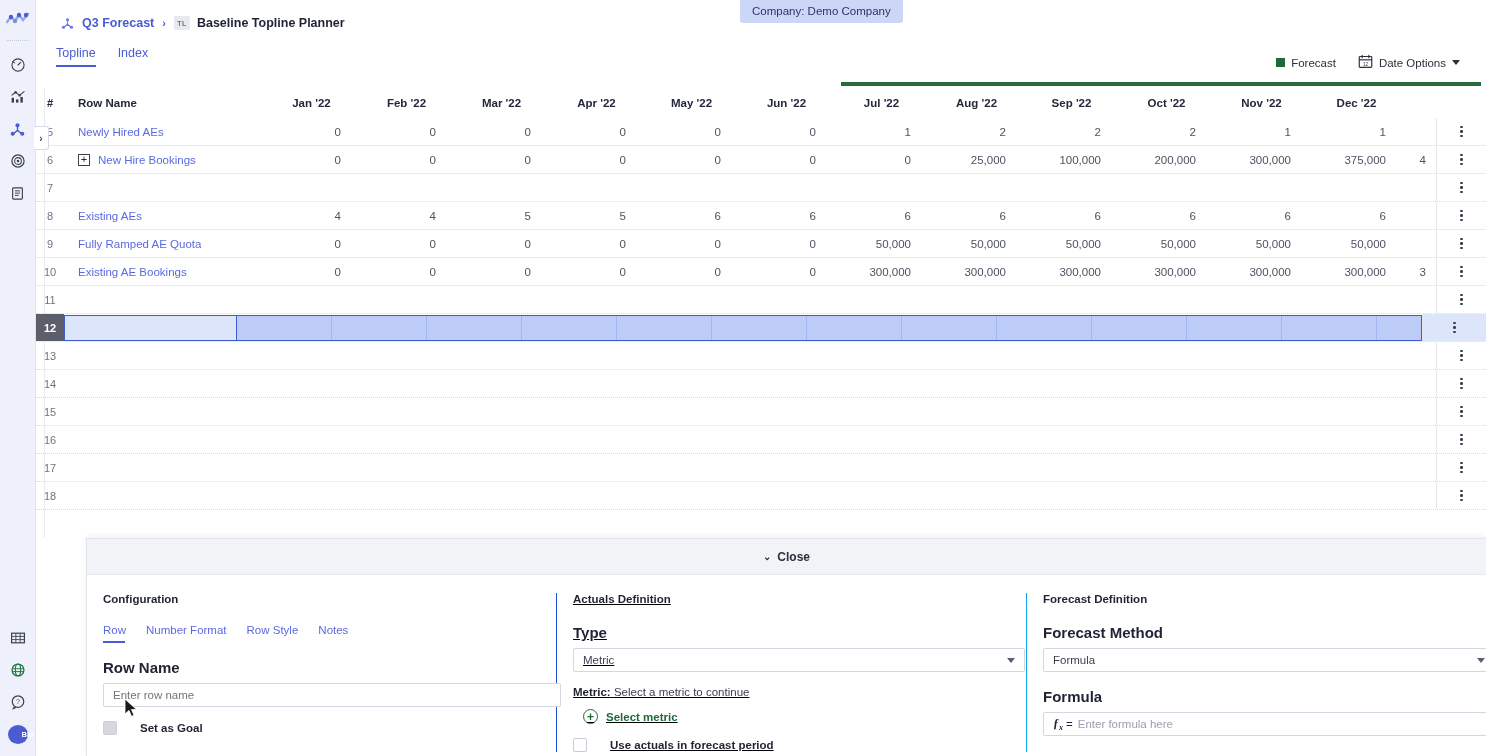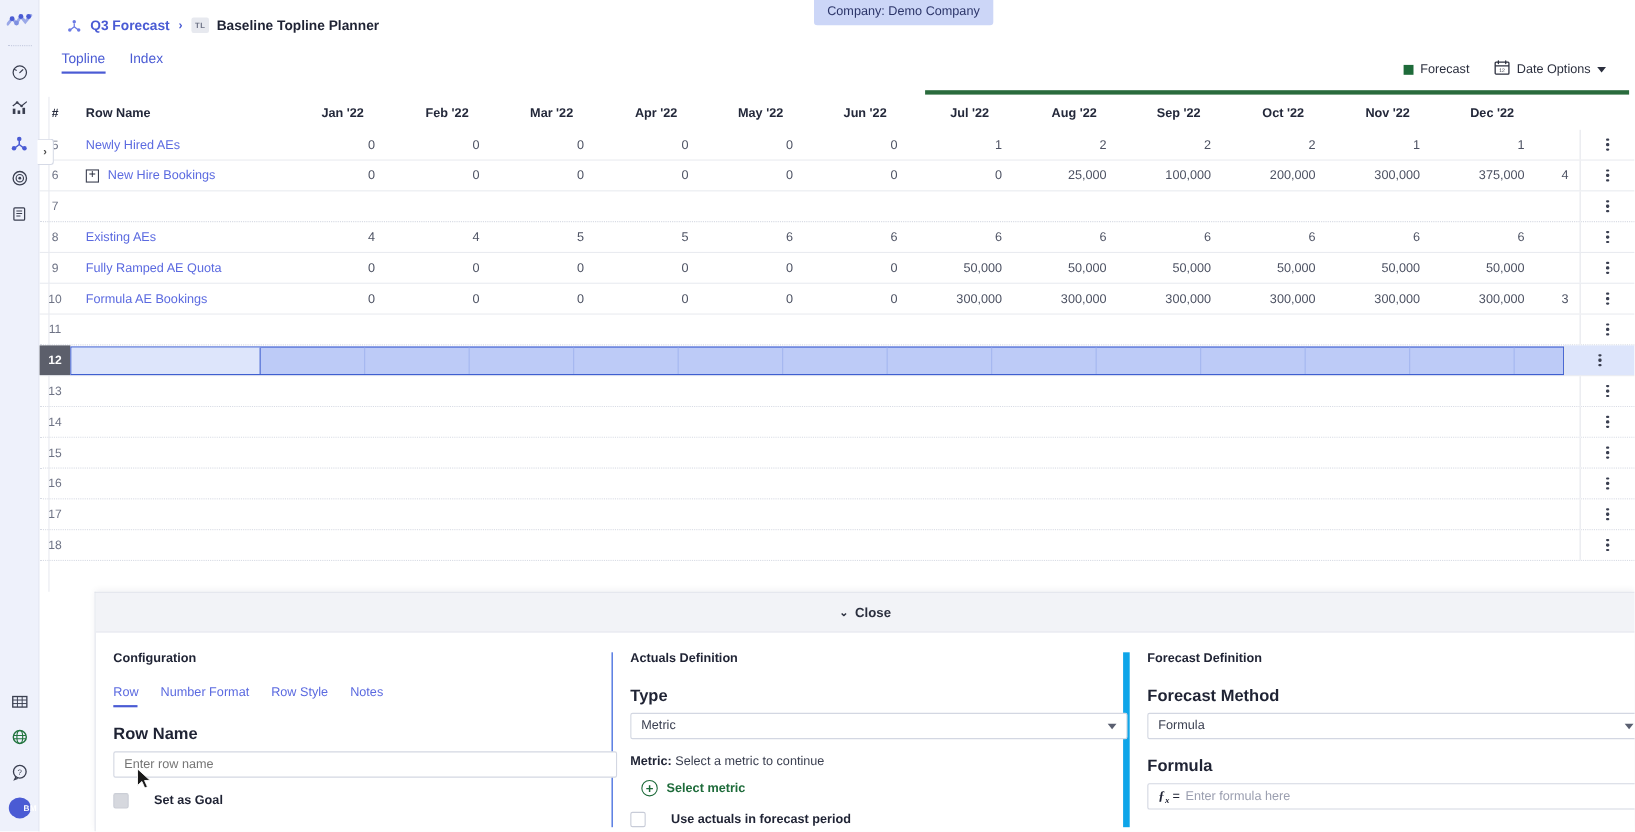--- a/index.html
+++ b/index.html
@@ -150,21 +150,21 @@
   }
   #panel-header {
     height: 36px; background: #f2f3f7; border-bottom: 1px solid #e6e8ef;
     display: flex; align-items: center; justify-content: center; gap: 6px;
     font-size: 12px; font-weight: bold; color: #2b2f3e; cursor: pointer;
   }
   .chev-up { font-size: 10px; color: #2b2f3e; }
   #panel-body { display: flex; padding: 18px 0 0 0; }
   .pcol { padding: 0 16px; }
   .pcol-1 { width: 470px; border-right: 1px solid #1d4ed8; padding-left: 16px; }
-  .pcol-2 { width: 470px; border-right: 6px solid #0ea5e9; }
+  .pcol-2 { width: 470px; border-right: 1px solid #0ea5e9; text-decoration: underline; }
   .pcol-3 { flex: 1 1 auto; }
   .sec-title { font-size: 11.5px; font-weight: bold; color: #1f2334; margin-bottom: 19px; }
   .sub-label { font-size: 15px; font-weight: bold; color: #1f2334; margin-bottom: 7px; }
   .ptabs { display: flex; gap: 20px; margin-bottom: 16px; }
   .ptab { font-size: 11.5px; color: #5b6ae0; cursor: pointer; position: relative; padding-bottom: 7px; }
   .ptab.active::after { content:''; position:absolute; left:0; width: 22px; bottom: 0; height: 2.5px; background: #4a5bd4; }
   .field {
     height: 24px; border: 1px solid #d3d7e2; border-radius: 2px; background: #fff;
     display: flex; align-items: center; padding: 0 9px; font-size: 11.5px; color: #9b9fb0;
   }
@@ -477,21 +477,21 @@
             <span class="kebab">
               <i></i>
               <i></i>
               <i></i>
             </span>
           </div>
         </div>
         <div class="grid-row rowline">
           <div class="c-num">10</div>
           <div class="c-name">
-            <span class="rowname-link">Formula AE Bookings</span>
+            <span class="rowname-link">Existing AE Bookings</span>
           </div>
           <div class="c-val">0</div>
           <div class="c-val">0</div>
           <div class="c-val">0</div>
           <div class="c-val">0</div>
           <div class="c-val">0</div>
           <div class="c-val">0</div>
           <div class="c-val">300,000</div>
           <div class="c-val">300,000</div>
           <div class="c-val">300,000</div>

